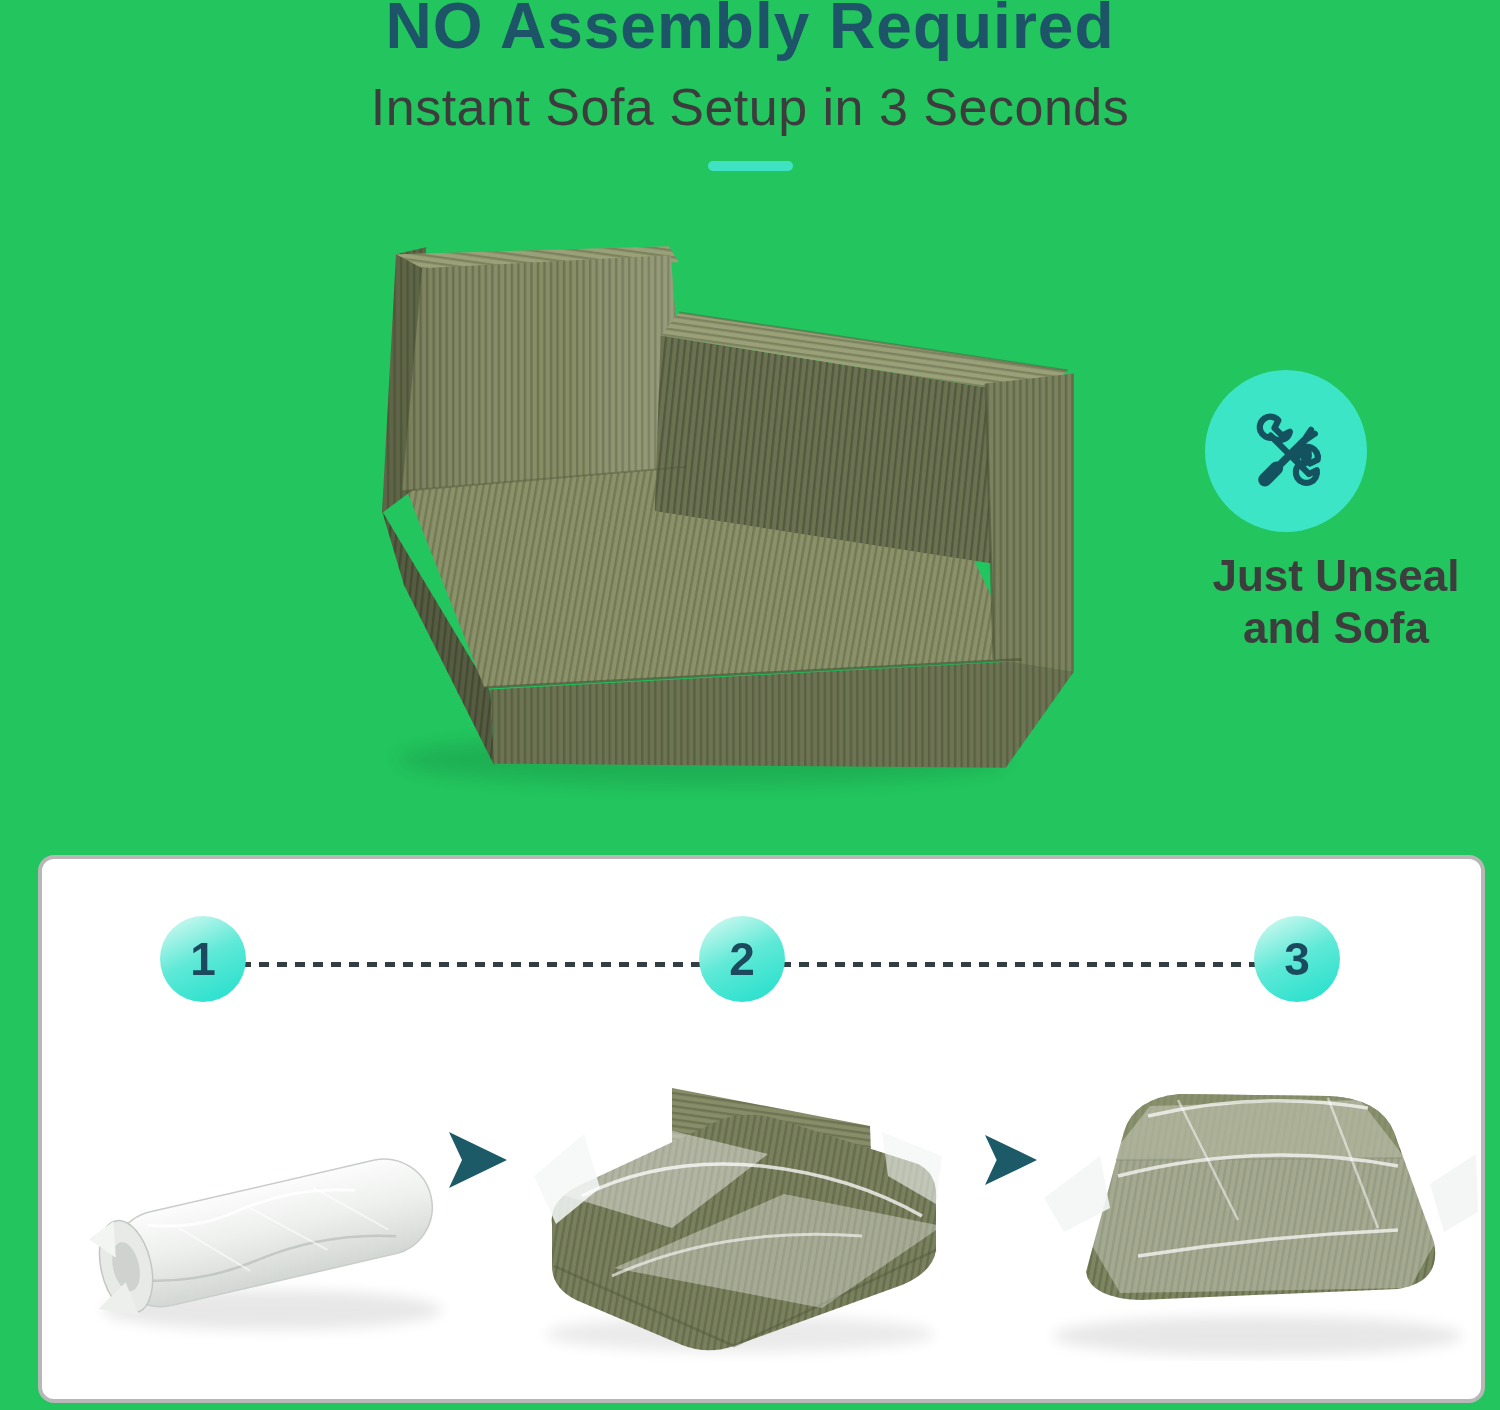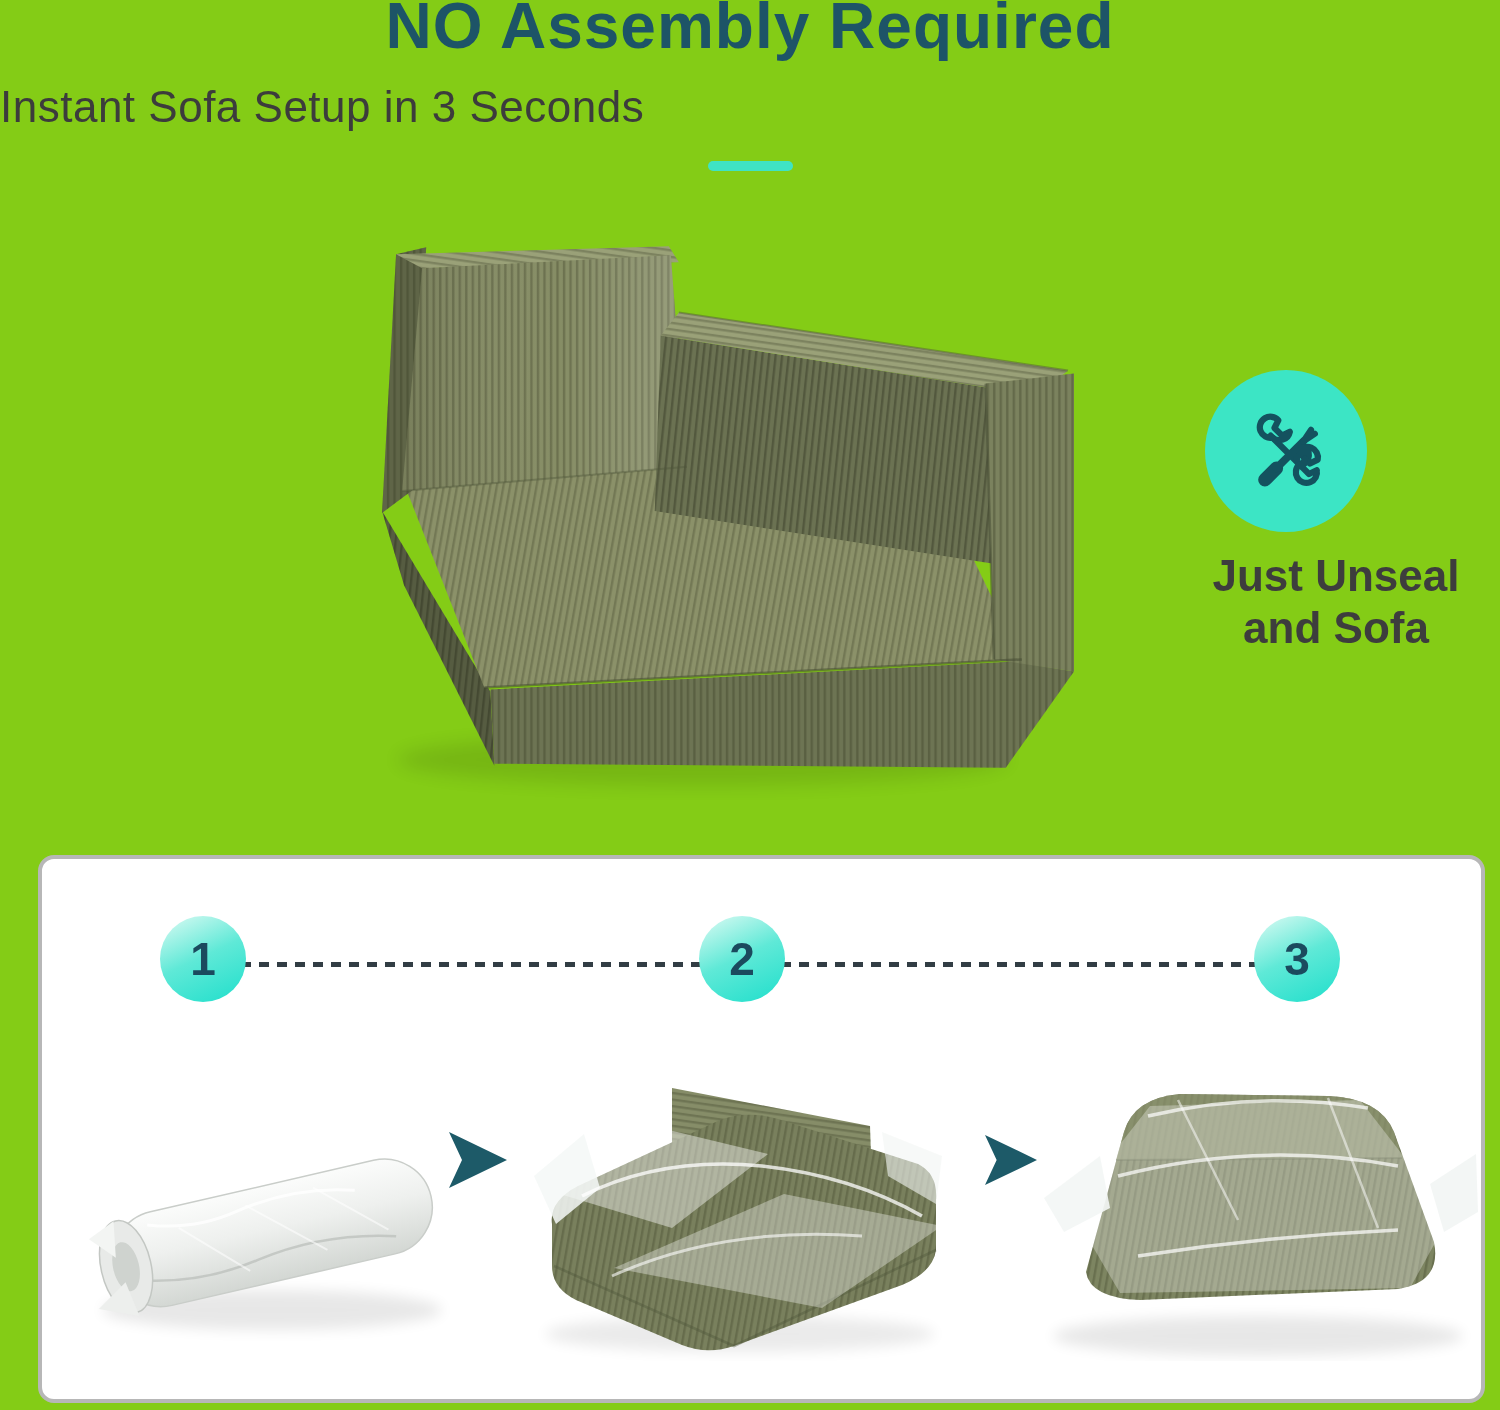--- a/index.html
+++ b/index.html
@@ -1,27 +1,27 @@
 <!DOCTYPE html>
 <html><head>
 <meta charset="utf-8">
 <style>
   html,body{margin:0;padding:0;background:#fff;}
   #canvas{
-    position:relative;width:1500px;height:1410px;background:#84cc16;overflow:hidden;
+    position:relative;width:1500px;height:1410px;background:#22c55e;overflow:hidden;
     font-family:"Liberation Sans",sans-serif;
   }
   
   .title{
     position:absolute;top:-6px;left:0;width:100%;text-align:center;
     font-size:64px;line-height:64px;font-weight:700;letter-spacing:1px;color:#1d5467;
   }
   .subtitle{
-    position:absolute;top:84px;left:0;width:100%;text-align:left;
-    font-size:44px;line-height:46px;font-weight:500;letter-spacing:.5px;color:#3c3c3c;
+    position:absolute;top:84px;left:0;width:100%;text-align:center;
+    font-size:52px;line-height:46px;font-weight:500;letter-spacing:.5px;color:#3c3c3c;
   }
   .divider{
     position:absolute;top:161px;left:708px;width:85px;height:10px;border-radius:5px;
     background:#3fe3c4;
   }
   
   .sofa-wrap{position:absolute;left:372px;top:238px;width:712px;height:562px;}
   .tool-circle{
     position:absolute;left:1205px;top:370px;width:162px;height:162px;border-radius:50%;
     background:#3ce5c5;display:flex;align-items:center;justify-content:center;

